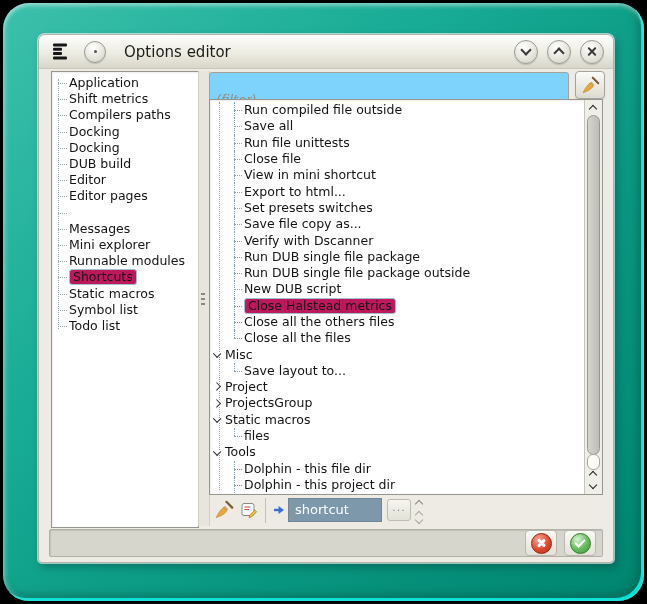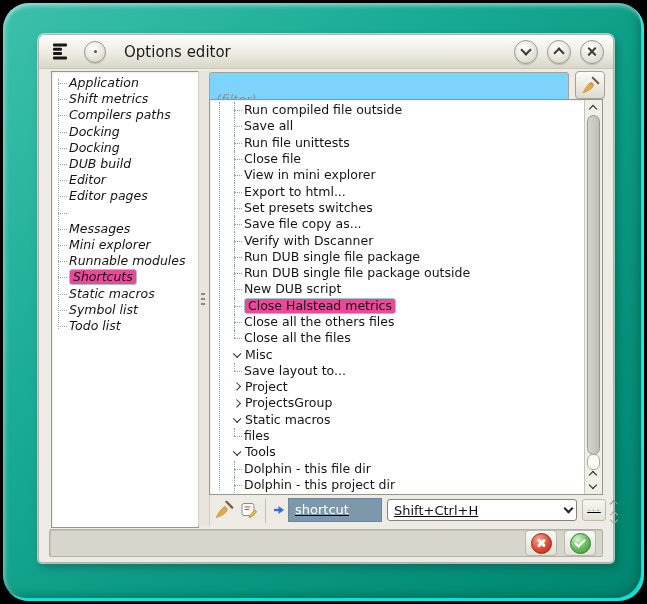--- a/index.html
+++ b/index.html
@@ -52,54 +52,54 @@
   .treepanel{position:absolute;left:170px;top:64px;width:392px;height:394px;background:#fff;
            border:1px solid #97968e;box-shadow:inset 1px 1px 2px rgba(0,0,0,.08);overflow:hidden;}
   .tree-rows{position:absolute;left:0;top:2px;right:18px;bottom:0;}
   .tree-rows::before{content:'';position:absolute;left:9px;top:0;height:388px;
       border-left:1px dotted #7fa3b5;}
 
   
   .s-row,.t-row{display:flex;align-items:center;height:16.2px;position:relative;white-space:nowrap;}
   .t-row{height:16.3px;}
   .lbl{font-size:12.5px;color:#141414;line-height:14px;}
-  .lbl.sel{background:#ec4899;border:1px solid #a0c3d2;border-radius:3px;padding:0 3px;margin:-1px 16px -1px -4px;}
+  .lbl.sel{background:#be185d;border:1px solid #a0c3d2;border-radius:3px;padding:0 3px;margin:-1px 16px -1px -4px;}
   .sb-list{position:absolute;left:0;top:3px;right:0;}
   .sb-list::before{content:'';position:absolute;left:6px;top:4px;height:250px;border-left:1px dotted #93a6ad;}
   .s-row{padding-left:6px;}
   .s-row .conn{width:10px;align-self:stretch;position:relative;}
   .s-row .conn::after{content:'';position:absolute;left:0;top:50%;width:9px;border-top:1px dotted #93a6ad;}
-  .s-row .lbl{margin-left:1px;font-style:italic;}
+  .s-row .lbl{margin-left:1px;}
 
   .t-row.child{padding-left:24px;}
   .t-row.child .conn{width:9px;align-self:stretch;position:relative;}
   .t-row.child .conn::before{content:'';position:absolute;left:0;top:0;bottom:0;border-left:1px dotted #7fa3b5;}
   .t-row.child.last .conn::before{bottom:50%;}
   .t-row.child .conn::after{content:'';position:absolute;left:0;top:50%;width:8px;border-top:1px dotted #7fa3b5;}
   .t-row.child .lbl{margin-left:1px;}
-  .t-row.root{padding-left:20px;}
+  .t-row.root{padding-left:0;}
   .twisty{width:13px;display:flex;align-items:center;justify-content:center;background:#fff;z-index:1;}
   .twisty .tchev{width:4.5px;height:4.5px;border-left:1.5px solid #2c2c2a;border-bottom:1.5px solid #2c2c2a;}
   .twisty.exp .tchev{transform:rotate(-45deg);margin-top:-2px;}
   .twisty.col .tchev{transform:rotate(-135deg);}
   .t-row.root .lbl{margin-left:2px;}
 
   
   .vscroll{position:absolute;right:0;top:0;bottom:0;width:17px;background:#efeee7;border-left:1px solid #c6c5bc;}
   .sc-arrow{position:absolute;left:0;width:16px;height:13px;display:flex;align-items:center;justify-content:center;}
   .sc-arrow .chev{width:5px;height:5px;border-width:1.6px;border-color:#222;}
   .sc-thumb{position:absolute;left:2px;right:2px;top:15px;height:338px;border:1px solid #98978f;border-radius:7px;
       background:linear-gradient(90deg,#d6d5cd,#bfbeb6);}
   .sc-thumb::after{content:'';position:absolute;left:0;right:0;bottom:-16px;height:14px;border:1px solid #a9a8a0;
       border-radius:6px;background:#fbfaf4;margin:0 -1px;}
 
   
   .proprow{position:absolute;left:175px;top:460px;height:30px;display:flex;align-items:center;}
   .prop-icon{margin-right:7px;display:flex;align-items:center;}
-  .prop-grid{display:flex;align-items:center;border-left:1px solid #c2c1b8;padding-left:4px;text-decoration:underline;}
+  .prop-grid{display:flex;align-items:center;border-left:1px solid #c2c1b8;padding-left:4px;}
   .arrow-cell{width:18px;display:flex;align-items:center;justify-content:center;}
   .name-cell{width:80px;height:22px;background:#7e98ab;color:#fff;font-size:13px;line-height:22px;
       padding:0 6px;border:1px solid #6e8698;}
   .combo{width:178px;height:20px;background:#fff;border:1px solid #85847c;border-radius:3px;margin-left:5px;
       display:flex;align-items:center;font-size:13px;color:#111;padding:0 4px 0 6px;}
   .combo .cval{flex:1;overflow:hidden;}
   .combo .chev{width:5px;height:5px;border-width:2px;border-color:#222;}
   .more-btn{width:22px;height:20px;margin-left:5px;border:1px solid #bdbcb3;border-radius:3px;
       background:linear-gradient(#f6f5ef,#e3e2d8);color:#8e8d85;font-size:11px;line-height:16px;
       text-align:center;letter-spacing:1px;}
@@ -244,21 +244,21 @@
           <div class="t-row child">
             <span class="conn"></span>
             <span class="lbl">Run file unittests</span>
           </div>
           <div class="t-row child">
             <span class="conn"></span>
             <span class="lbl">Close file</span>
           </div>
           <div class="t-row child">
             <span class="conn"></span>
-            <span class="lbl">View in mini explorer</span>
+            <span class="lbl">View in mini shortcut</span>
           </div>
           <div class="t-row child">
             <span class="conn"></span>
             <span class="lbl">Export to html...</span>
           </div>
           <div class="t-row child">
             <span class="conn"></span>
             <span class="lbl">Set presets switches</span>
           </div>
           <div class="t-row child">
@@ -370,24 +370,20 @@
         </svg>
       </div>
       <div class="prop-grid">
         <div class="arrow-cell">
           <svg width="12" height="10" viewBox="0 0 12 10">
             <path d="M1 5 H6" stroke="#3a6fd0" stroke-width="2.4"></path>
             <path d="M5.5 0.9 L11 5 L5.5 9.1 Z" fill="#3a6fd0"></path>
           </svg>
         </div>
         <div class="name-cell">shortcut</div>
-        <div class="combo">
-          <span class="cval">Shift+Ctrl+H</span>
-          <span class="chev down"></span>
-        </div>
         <div class="more-btn">...</div>
         <div class="mini-scroll">
           <span class="chev up" style="border-color:#8b8a82"></span>
           <span class="chev up"></span>
           <span class="chev down"></span>
         </div>
       </div>
     </div>
 
     <div class="footer">

